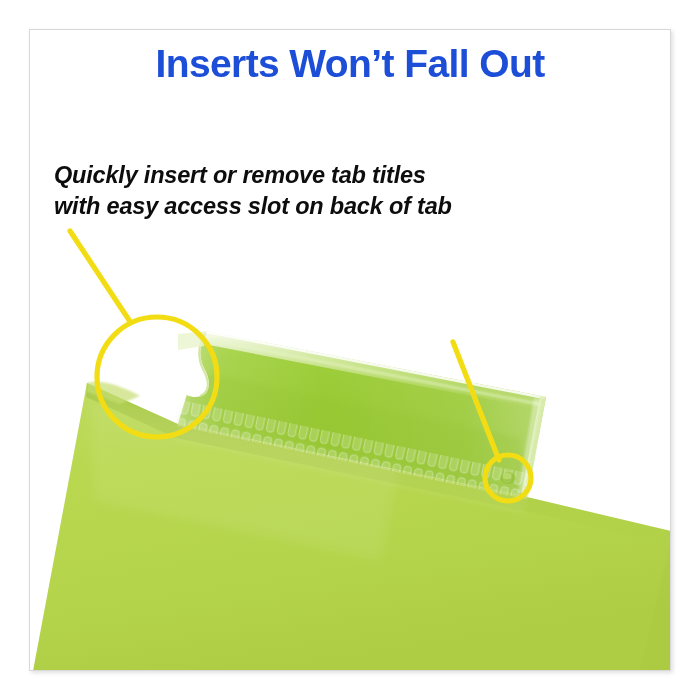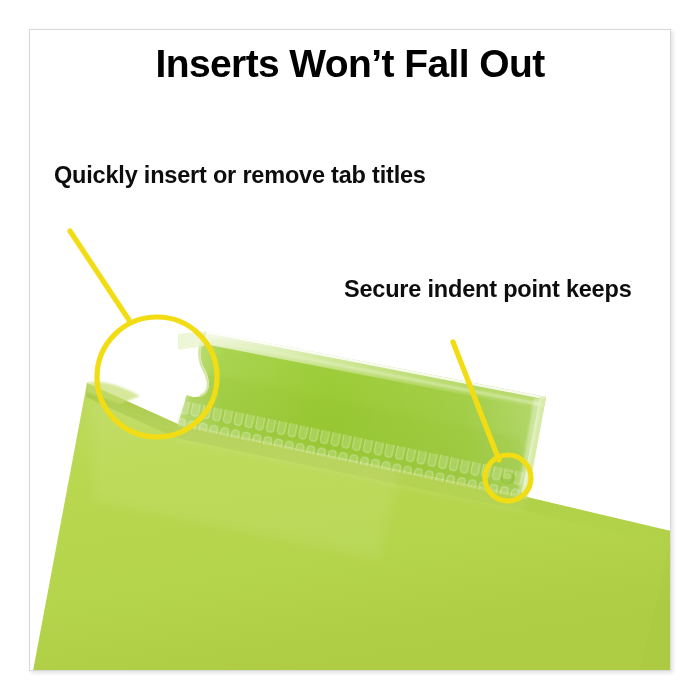--- a/index.html
+++ b/index.html
@@ -52,20 +52,21 @@
     width: 700px;
     text-align: center;
     font-size: 39px;
     font-weight: bold;
     letter-spacing: -0.6px;
     line-height: 1.05;
     white-space: nowrap;
   }
   .callout-text {
     position: absolute;
+    font-style: italic;
     font-weight: bold;
     font-size: 23.5px;
     line-height: 1.34;
     color: #0d0d0d;
     letter-spacing: -0.2px;
     white-space: nowrap;
   }
   #callout-left-text {
     left: 54px;
     top: 160px;
@@ -202,28 +203,28 @@
 
       <g>
         <ellipse cx="508" cy="478" rx="7.5" ry="6" fill="#8cbb2b" fill-opacity="0.55"></ellipse>
         <ellipse cx="507" cy="476" rx="4.5" ry="3.4" fill="#c6e07e" fill-opacity="0.65"></ellipse>
       </g>
 
       <path d="M 640,671 L 671,671 L 671,540 Z" fill="#9cbb3c" fill-opacity="0.10"></path>
     </g>
   </svg>
 
-  <div class="headline" style="color:#000000;">Inserts Won’t Fall Out</div>
+  <div class="headline" style="color:#1d4ed8;">Inserts Won’t Fall Out</div>
 
   <div class="callout-text" id="callout-left-text">
     <span class="ct-line">Quickly insert or remove tab titles</span>
+    <span class="ct-line">with easy access slot on back of tab</span>
   </div>
 
   <div class="callout-text" id="callout-right-text">
-    <span class="ct-line">Secure indent point keeps</span>
   </div>
 
   <svg id="overlay-svg" viewBox="0 0 700 700" aria-hidden="true">
     <g stroke="#f2dd14" fill="none" stroke-width="5.2" stroke-linecap="round">
       <line x1="70" y1="231" x2="129" y2="320"></line>
       <circle cx="157" cy="377" r="60"></circle>
     </g>
     <g stroke="#f2dd14" fill="none" stroke-width="5.2" stroke-linecap="round">
       <line x1="453" y1="342" x2="499" y2="460"></line>
       <circle cx="508" cy="478" r="23"></circle>

